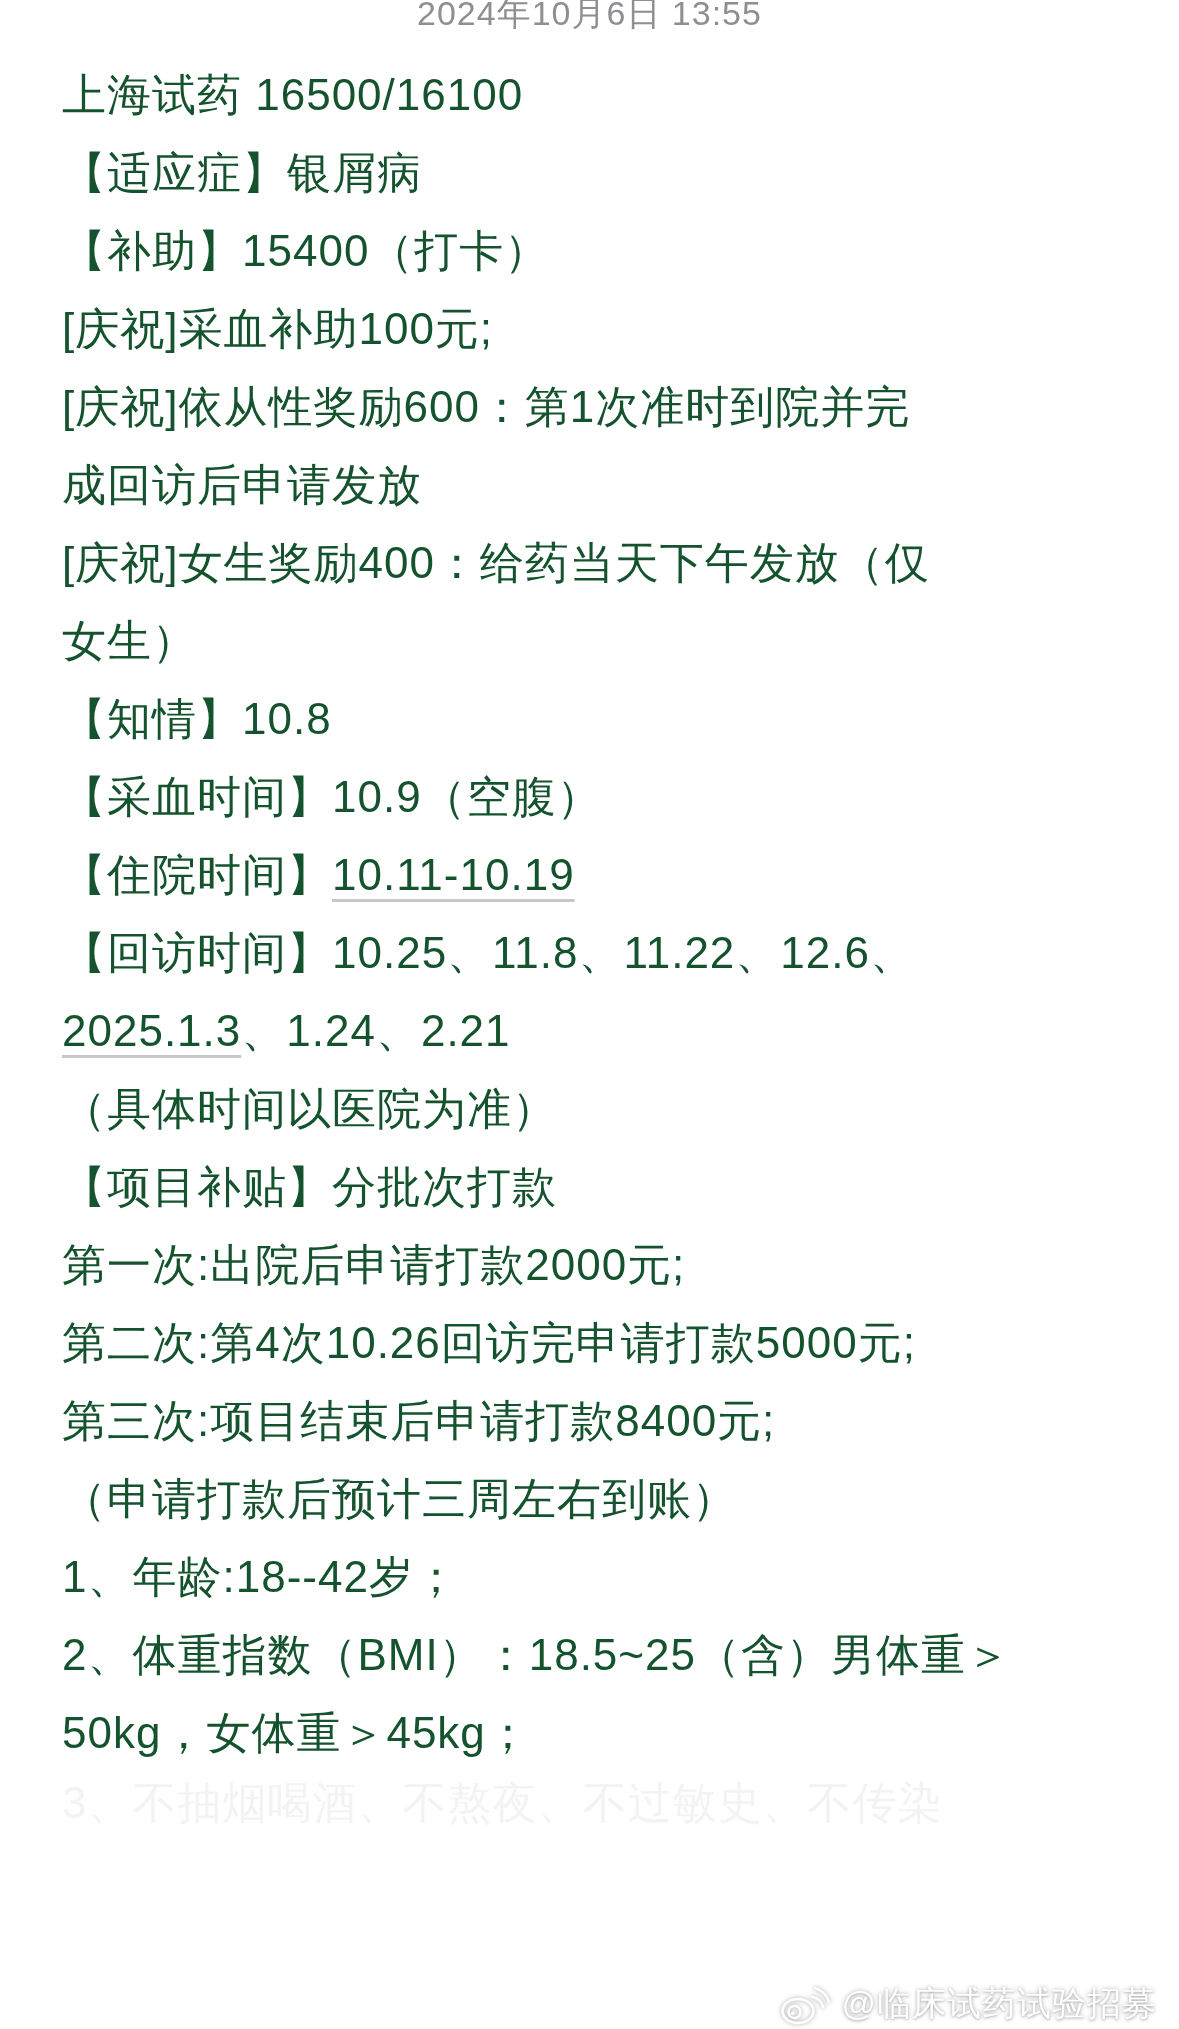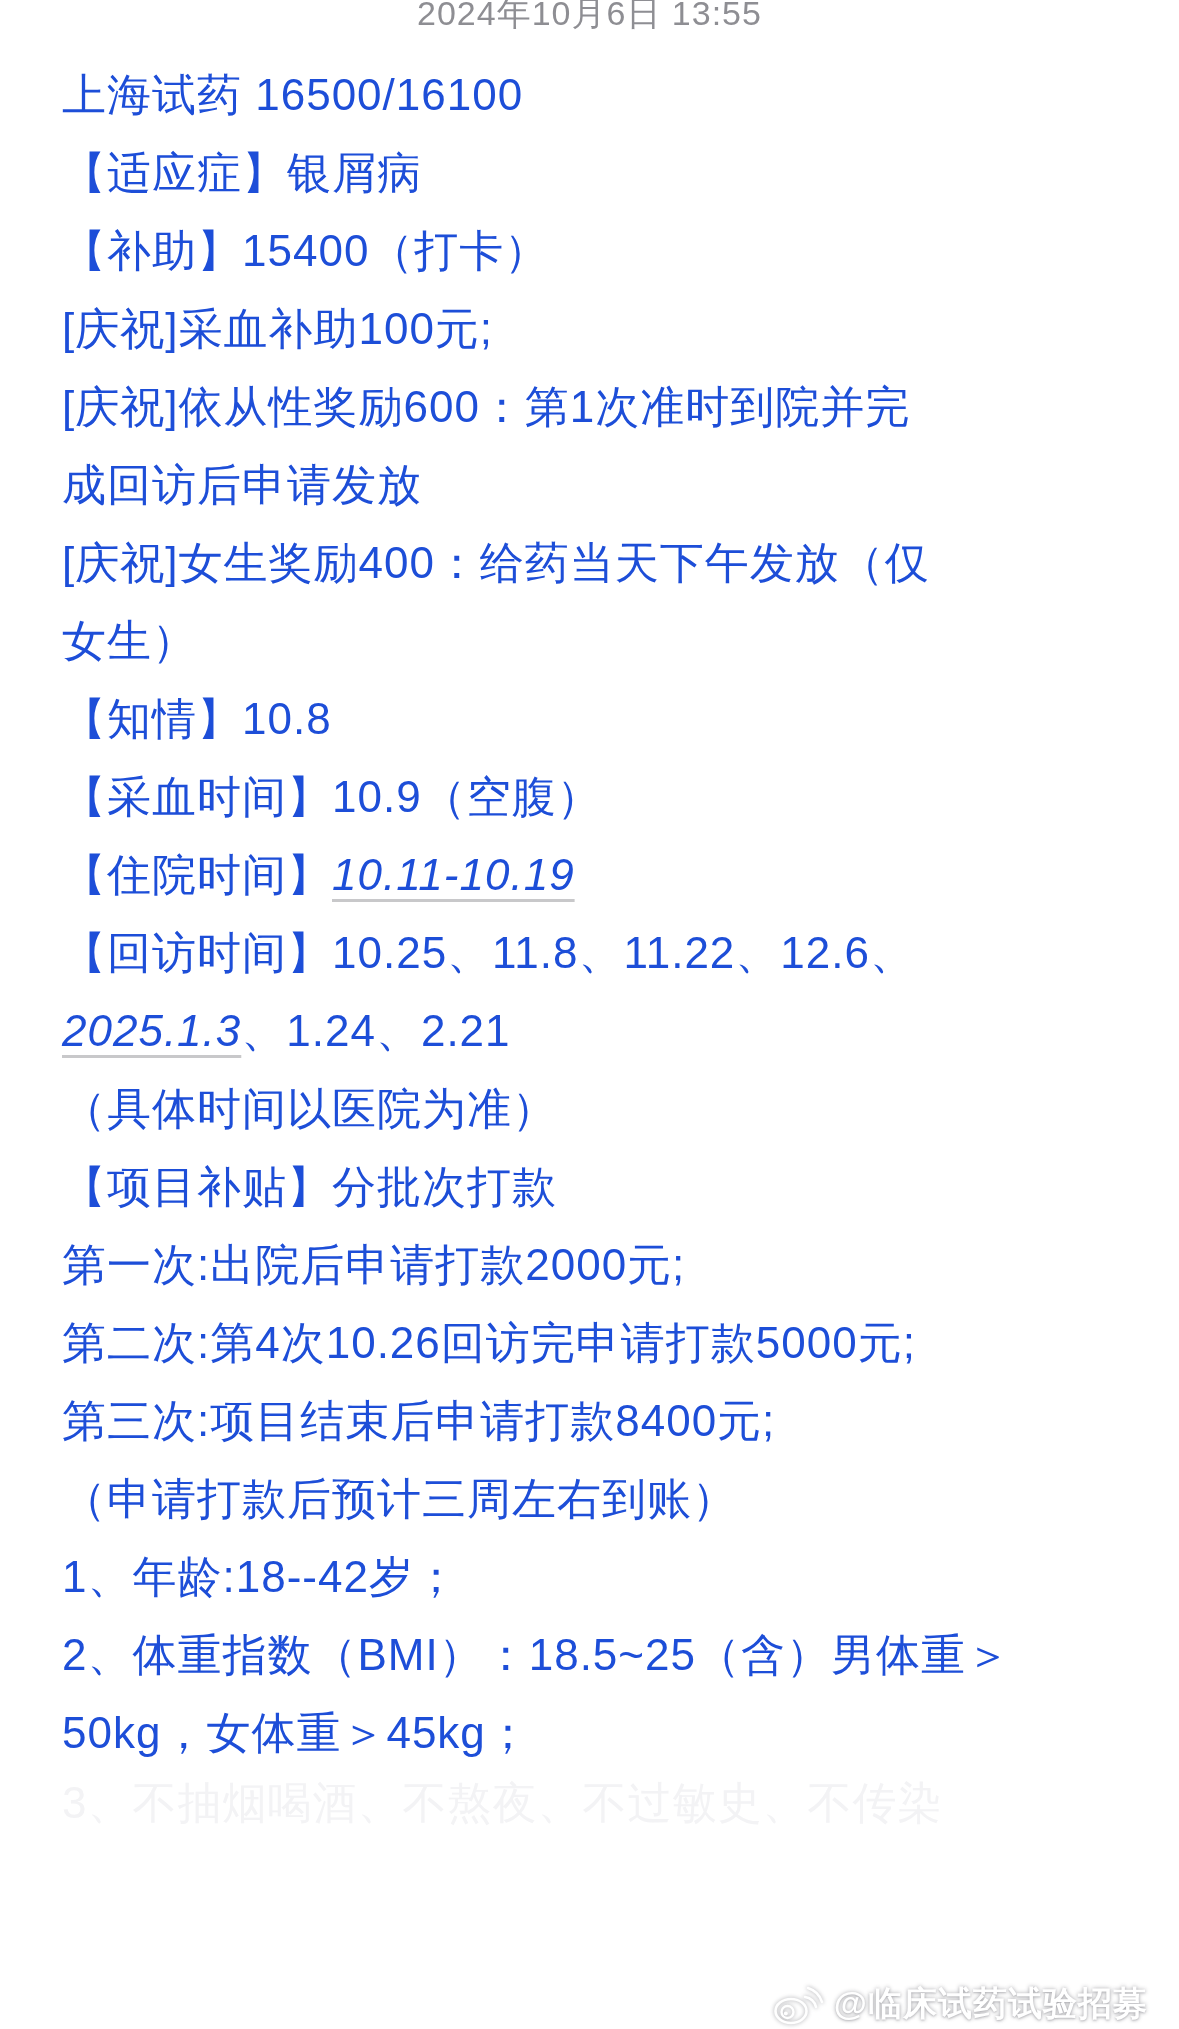--- a/index.html
+++ b/index.html
@@ -20,47 +20,45 @@
     white-space:nowrap;
   }
   .note-body{
     position:absolute;
     top:56px;left:62px;right:18px;
   }
   .line{
     height:78px;
     line-height:78px;
     font-size:44px;
-    color:#1d4ed8;
+    color:#14532d;
     letter-spacing:1px;
     white-space:nowrap;
   }
   .u{
     text-decoration:underline;
     text-decoration-color:#c8c8ca;
     text-decoration-thickness:3px;
     text-underline-offset:9px;
-    font-style:italic;
   }
   .ghost{
     color:#f3f3f5;
     transform:translateY(-8px);
   }
   .watermark{
     position:absolute;
-    right:31px;bottom:2px;
+    right:22px;bottom:2px;
     display:flex;
     align-items:center;
     gap:10px;
     color:#ffffff;
     font-size:34px;
     letter-spacing:1px;
     text-shadow:0 0 4px rgba(156,156,161,0.85), 0 1px 2px rgba(156,156,161,0.5);
     white-space:nowrap;
-    font-weight:bold;
   }
   .weibo-svg{
     filter:drop-shadow(0 0 2px rgba(156,156,161,0.9));
   }
 </style>
 </head>
 <body>
 
 <div class="timestamp">2024年10月6日 13:55</div>
 

